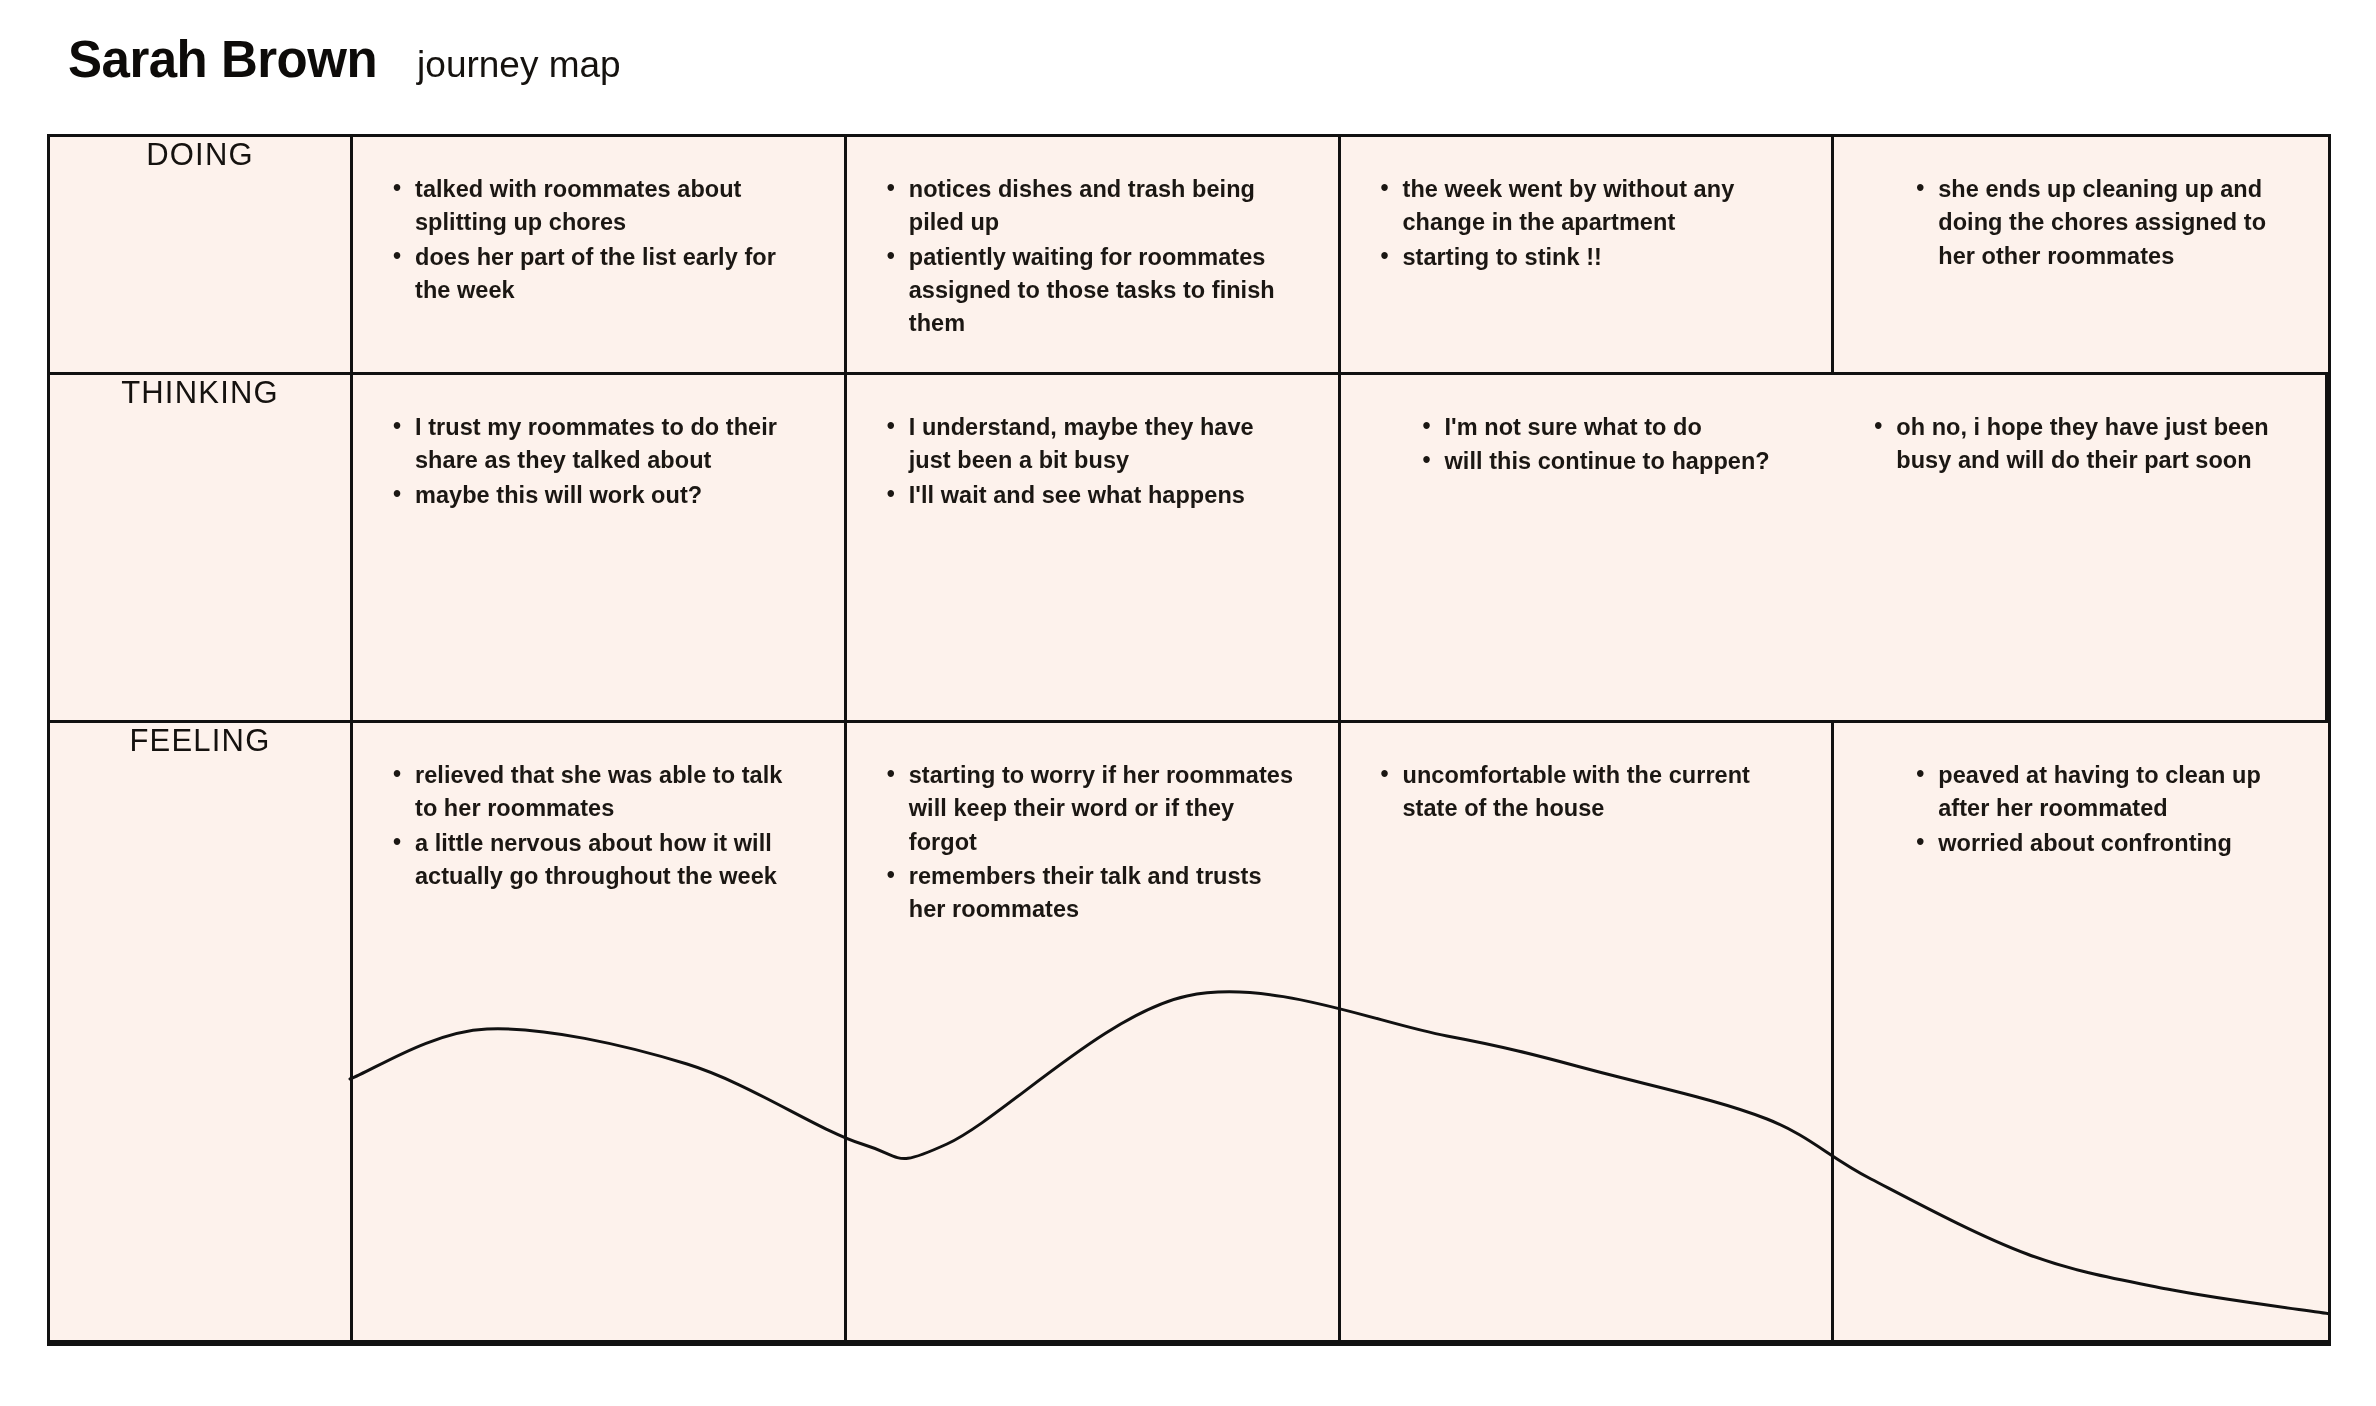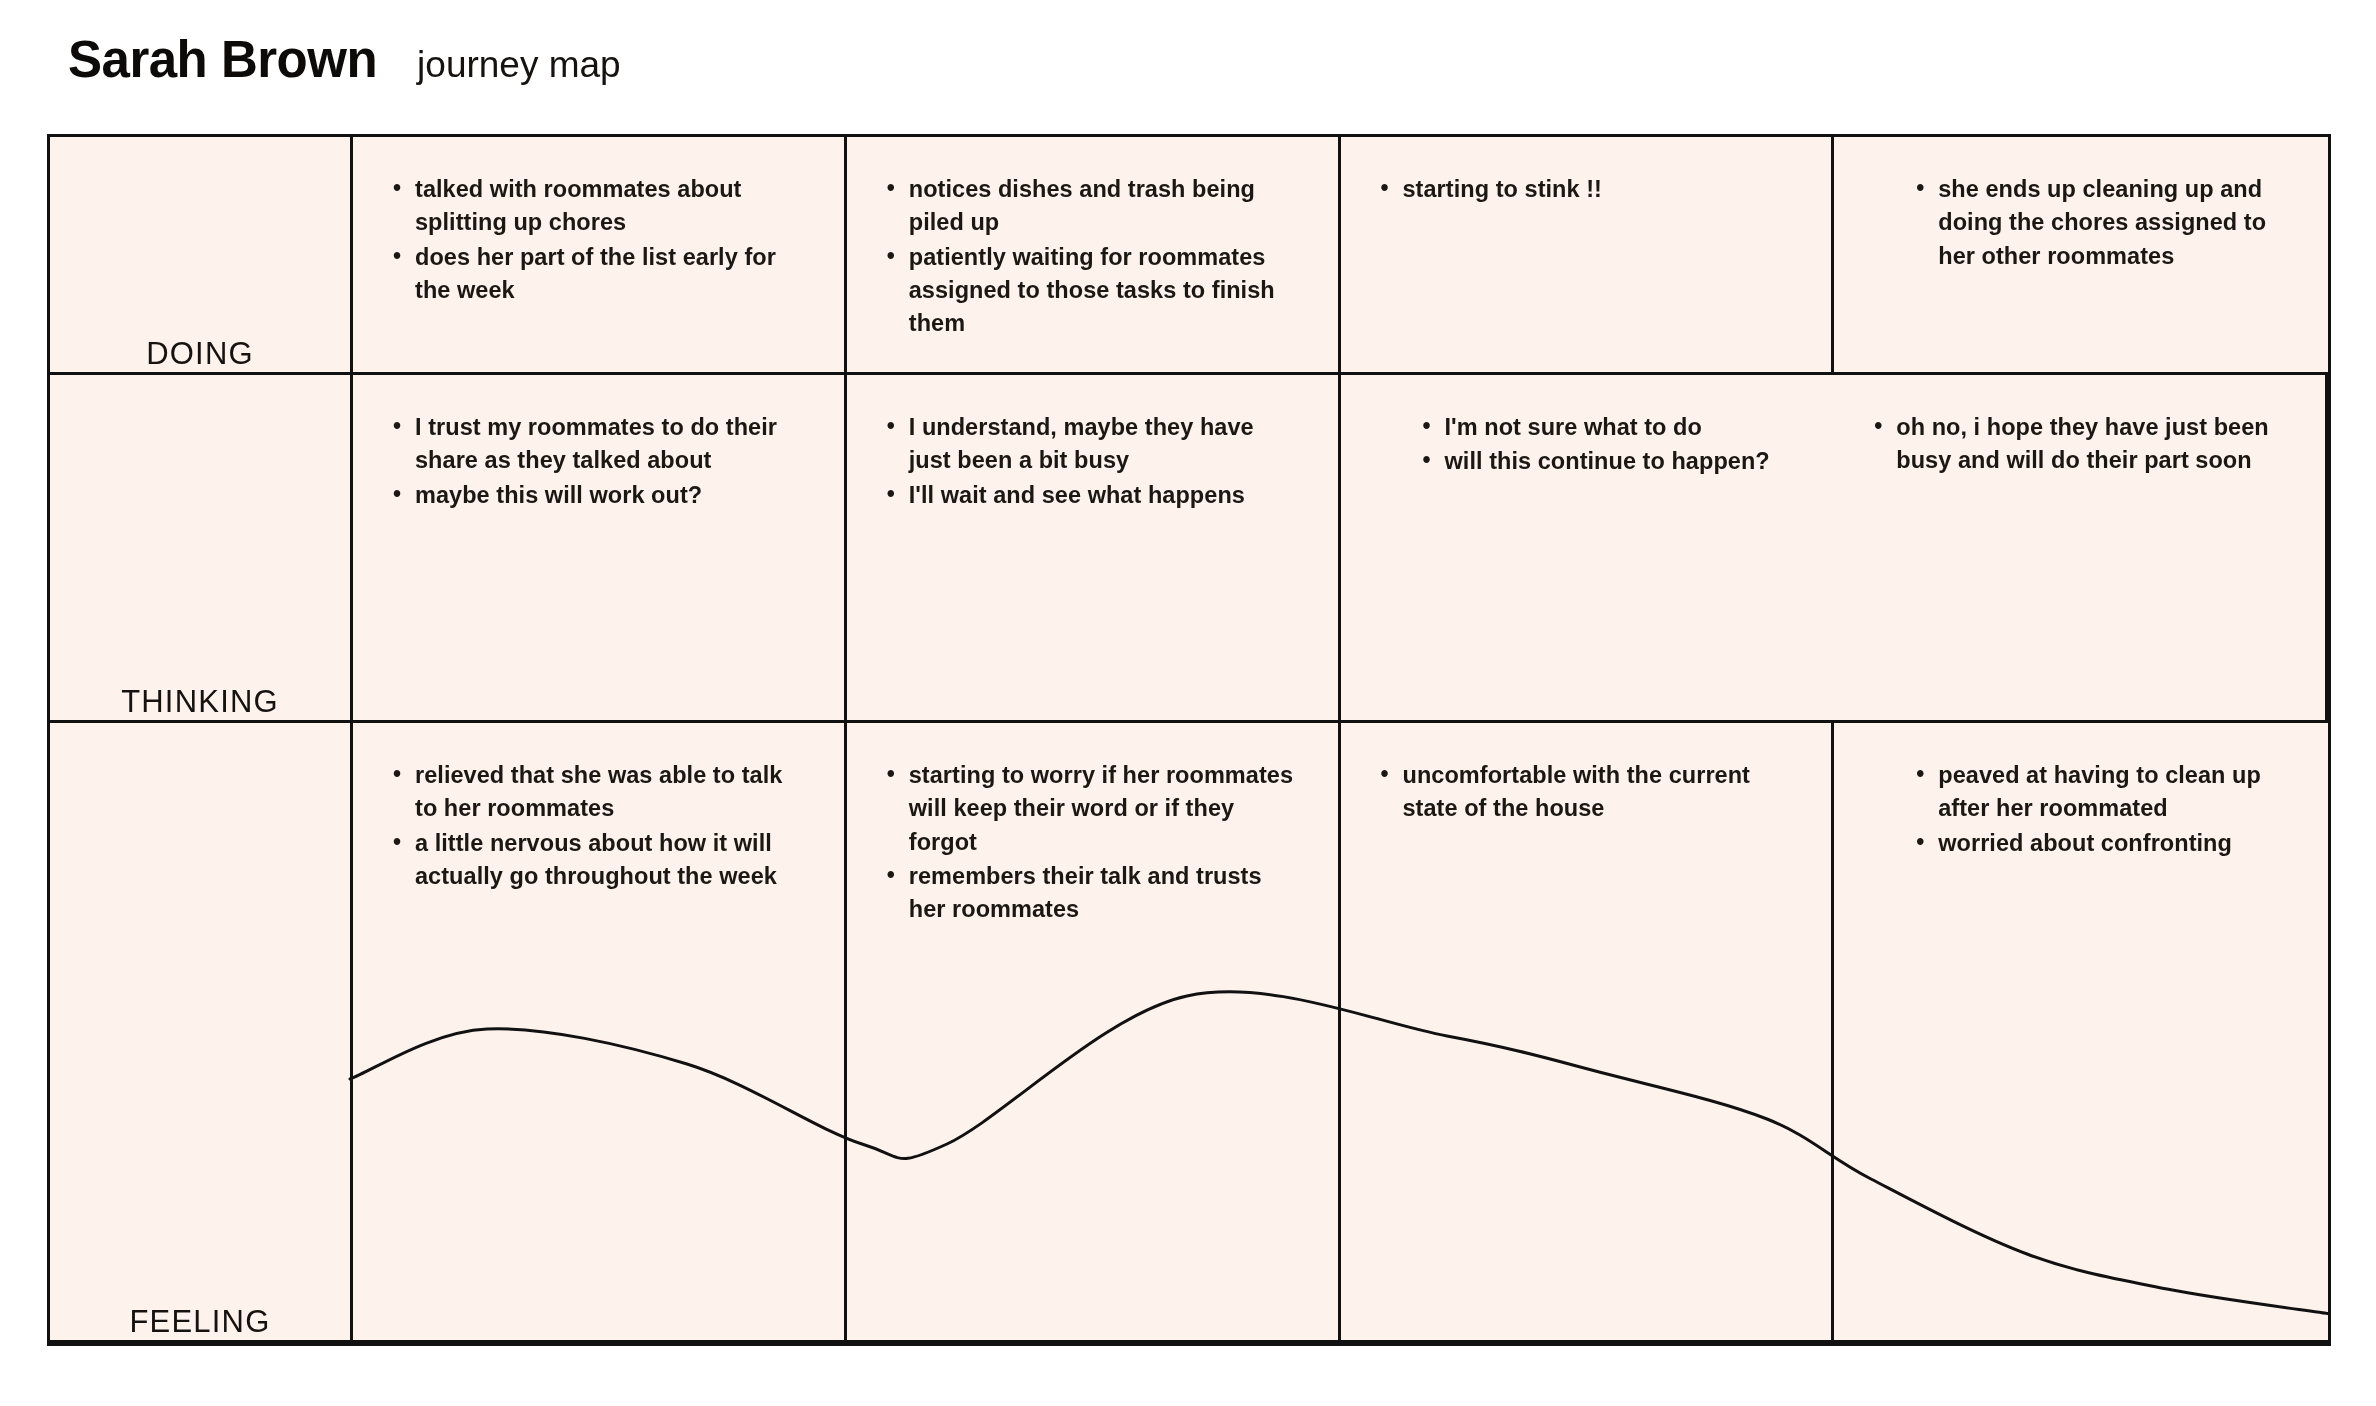--- a/index.html
+++ b/index.html
@@ -59,21 +59,21 @@
     box-sizing: border-box;
     border-right: 3px solid #111111;
     border-bottom: 3px solid #111111;
     position: relative;
     background: #fdf2ec;
   }
   .cell.last-col { border-right: none; padding-left: 42px; }
 
   .label-cell {
     display: flex;
-    align-items: flex-end;
+    align-items: flex-start;
     justify-content: center;
   }
   .row-label {
     font-size: 31px;
     font-weight: 400;
     letter-spacing: 1.2px;
     color: #15120f;
   }
 
   .bullet-list {
@@ -131,20 +131,21 @@
     </ul>
   </div>
   <div class="cell">
     <ul class="bullet-list">
       <li>notices dishes and trash being piled up</li>
       <li>patiently waiting for roommates assigned to those tasks to finish them</li>
     </ul>
   </div>
   <div class="cell">
     <ul class="bullet-list">
+      <li>the week went by without any change in the apartment</li>
       <li>starting to stink !!</li>
     </ul>
   </div>
   <div class="cell last-col">
     <ul class="bullet-list">
       <li>she ends up cleaning up and doing the chores assigned to her other roommates</li>
     </ul>
   </div>
 
   <div class="cell label-cell row-thinking">

